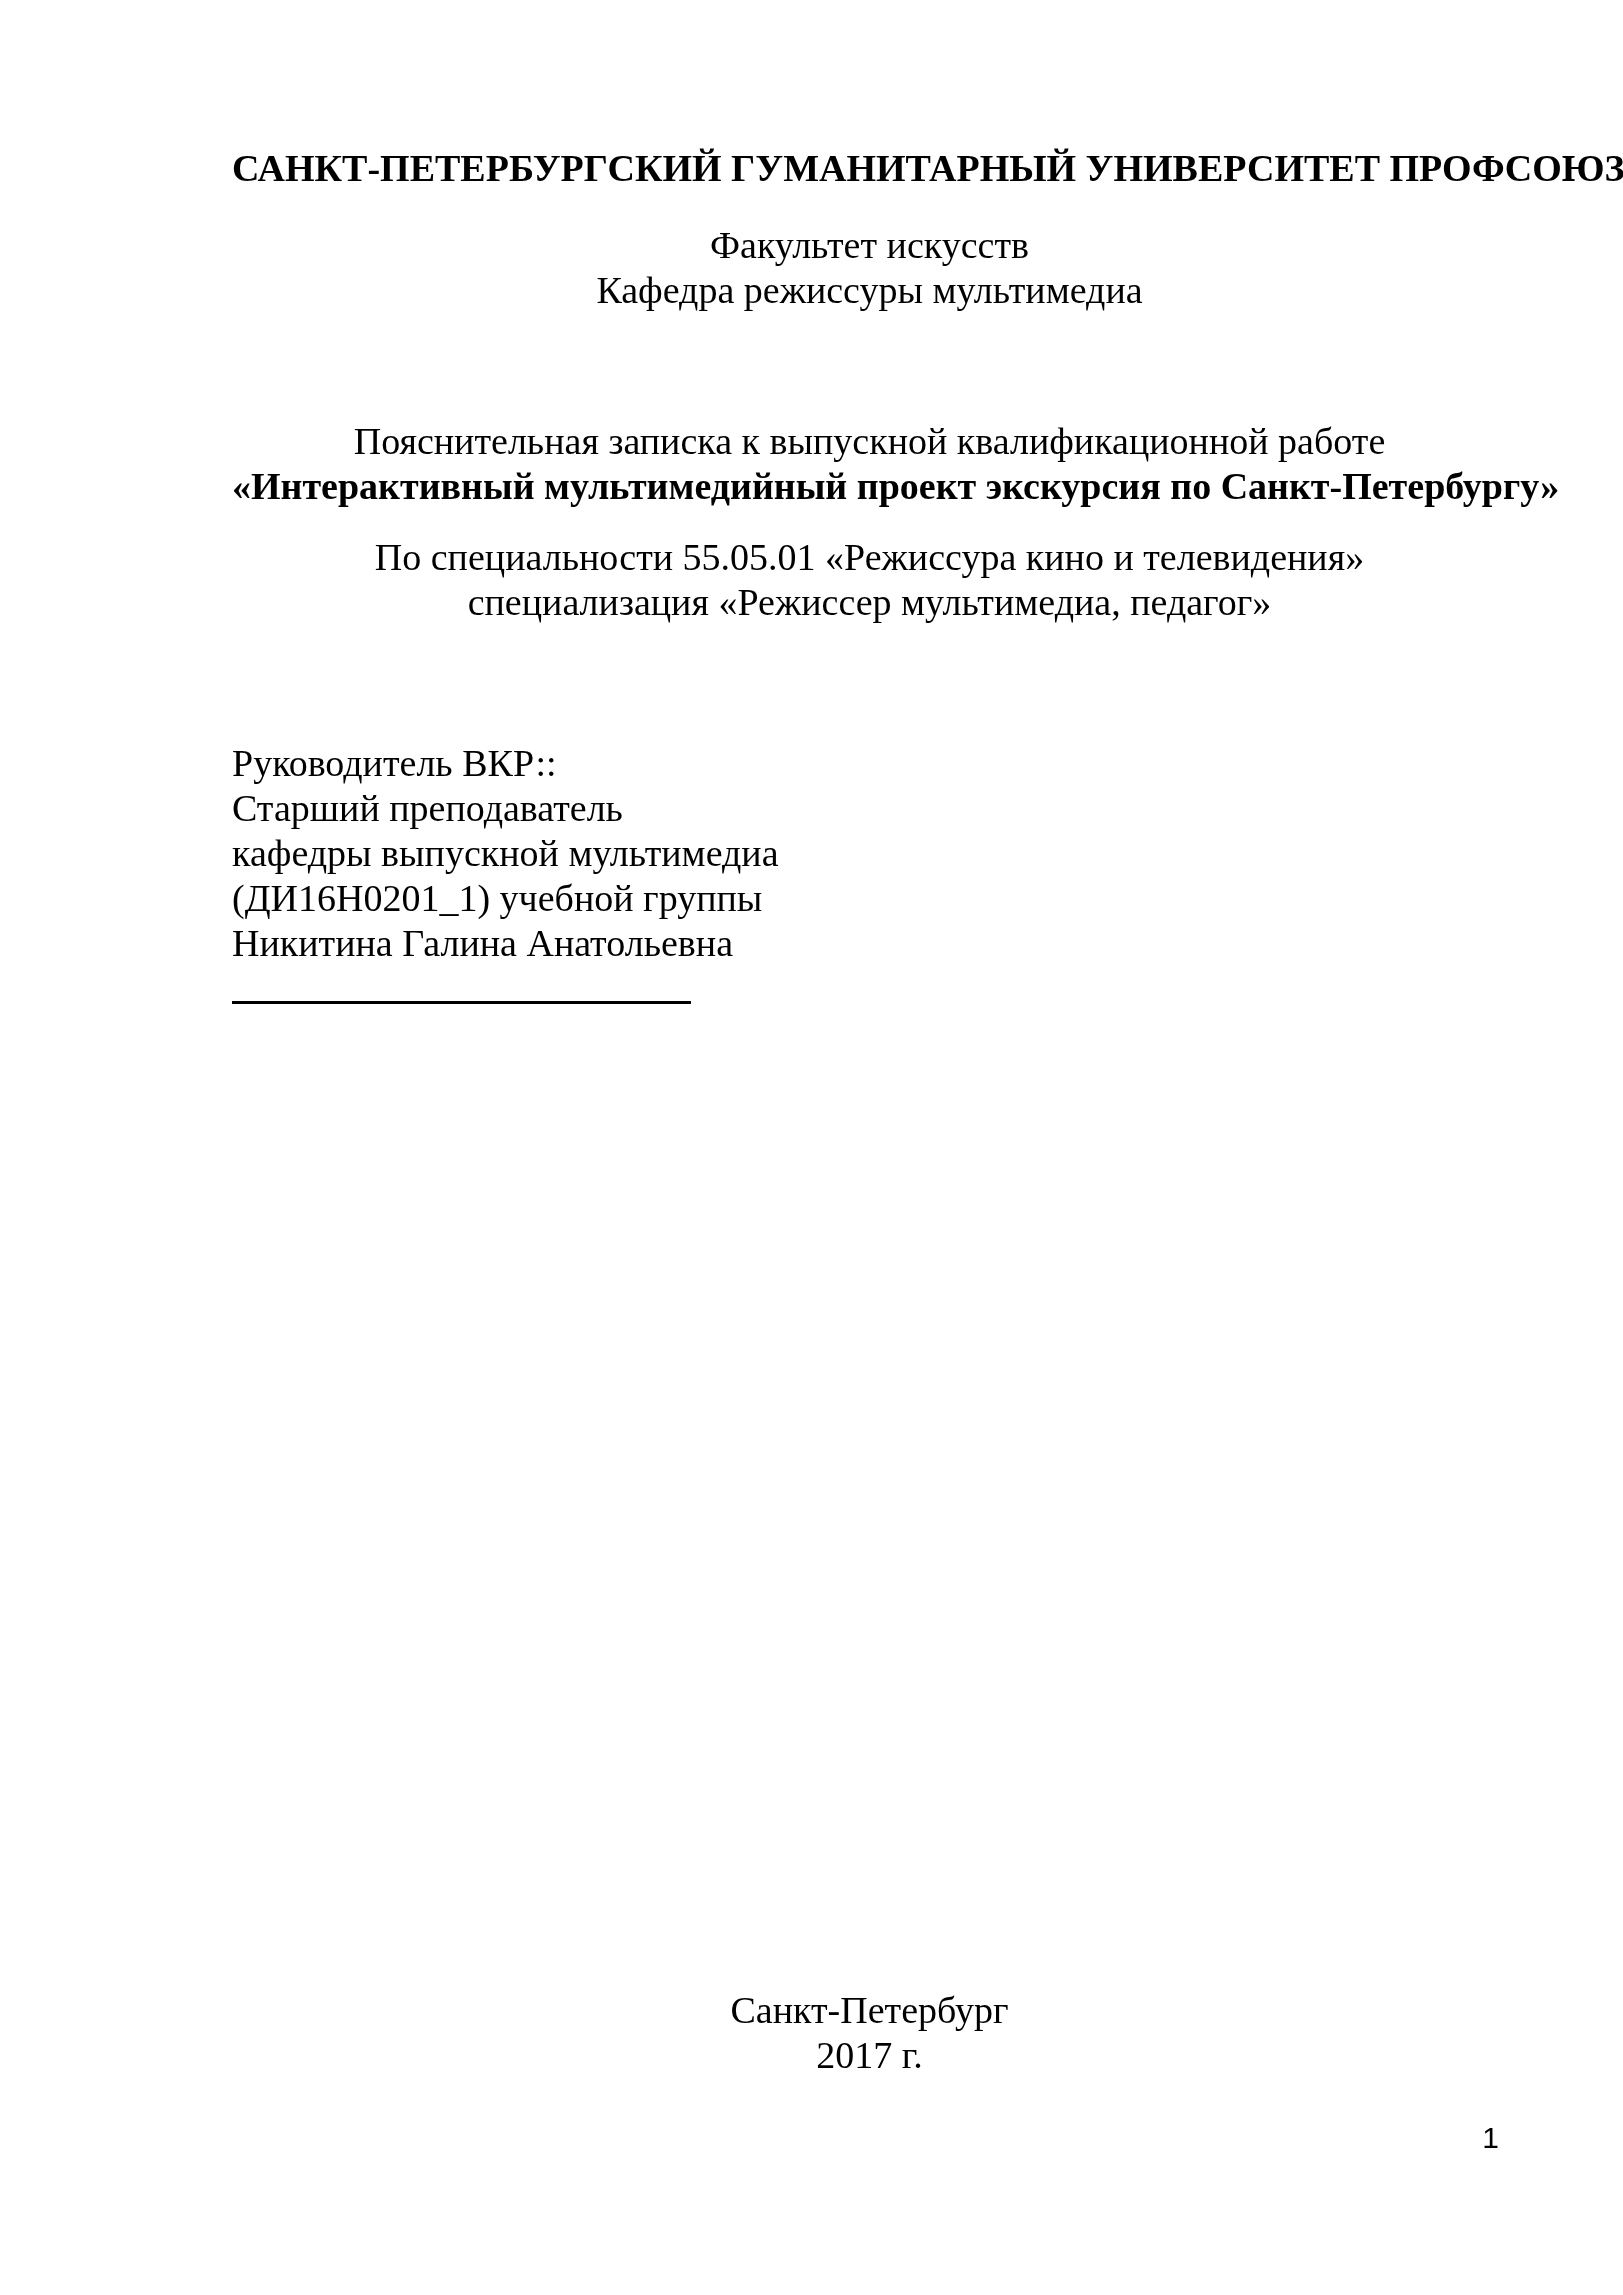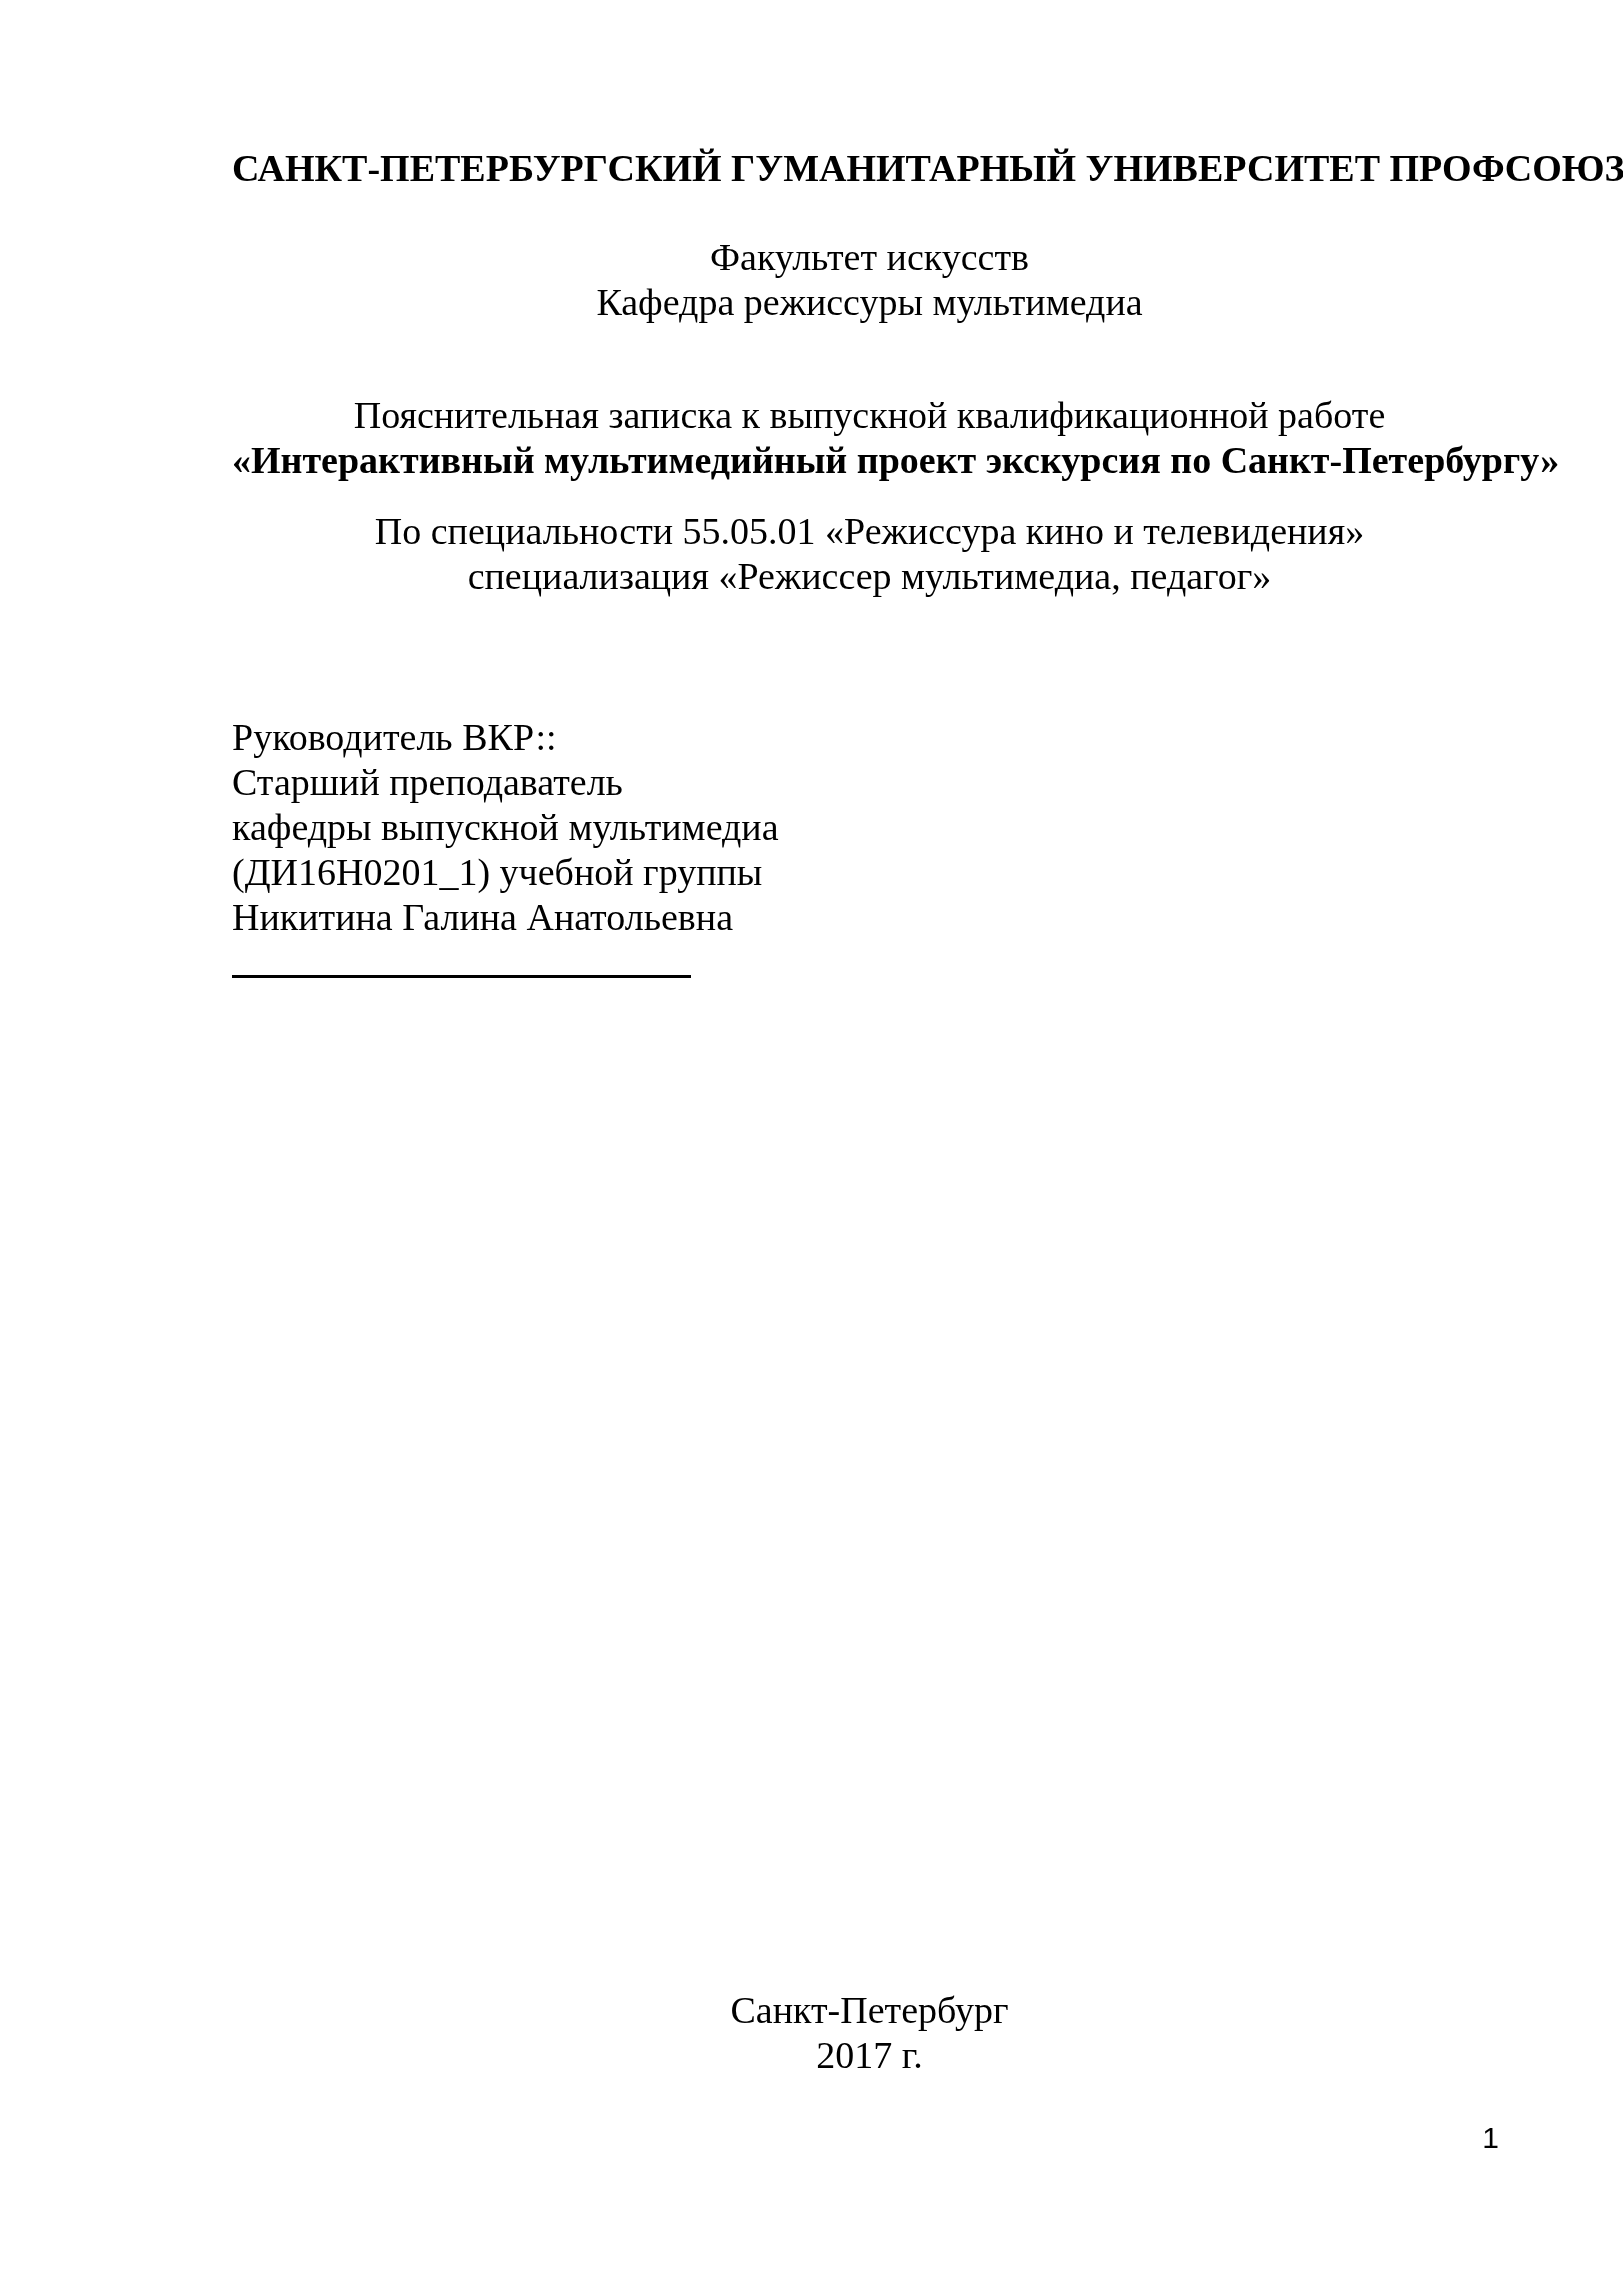--- a/index.html
+++ b/index.html
@@ -22,22 +22,22 @@
     padding: 146px 116px 0 232px;
   }
   .center { text-align: center; }
   .bold   { font-weight: bold; }
   .ln {
     height: 45px;
     line-height: 45px;
     white-space: nowrap;
   }
   .header-university { margin-top: 0; }
-  .dept-block   { margin-top: 44px; font-family: Liberation Serif, serif; }
-  .note-line    { margin-top: 68px; }
+  .dept-block   { margin-top: 32px; font-family: Liberation Serif, serif; }
+  .note-line    { margin-top: 106px; }
   .title-line   { }
   .spec-block   { margin-top: 26px; }
   .signatories {
     display: flex;
     margin-top: 116px;
   }
   .col-supervisor { width: 636px; flex: 0 0 636px; }
   .col-student    { flex: 1 1 auto; }
   .signature-line {
     margin-top: 35px;

